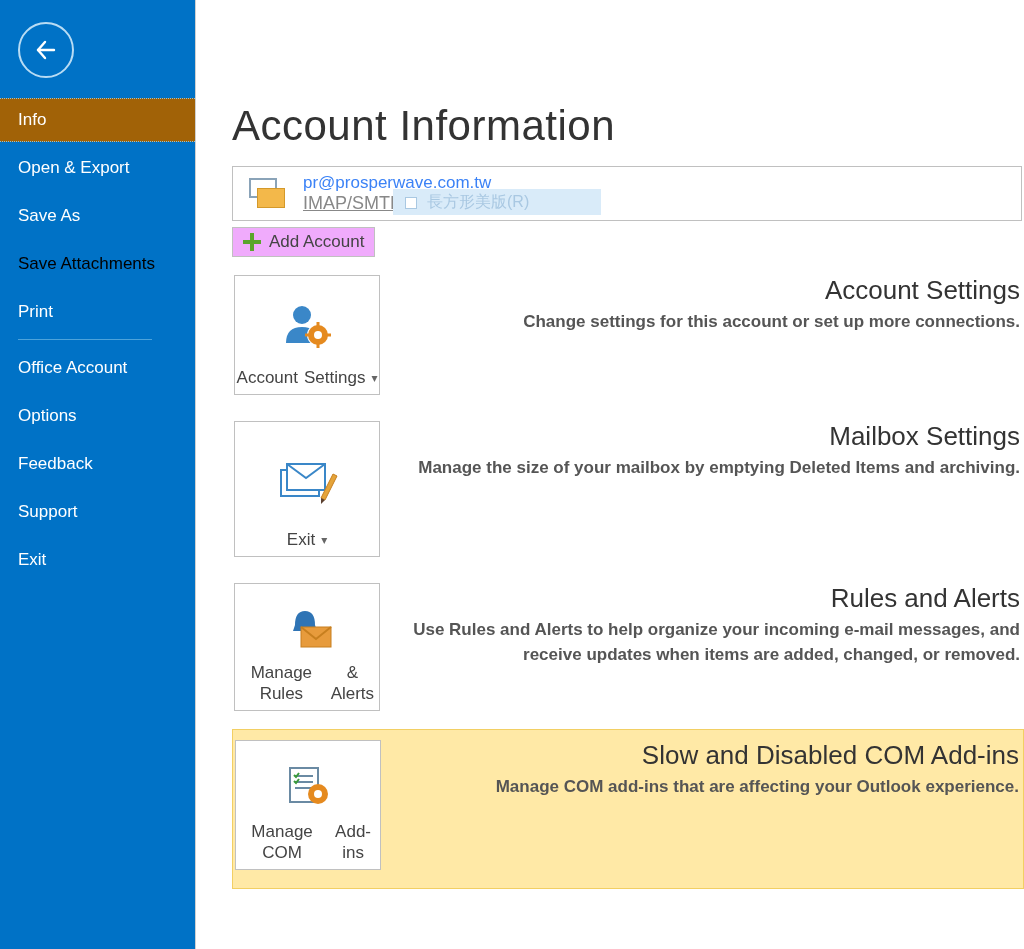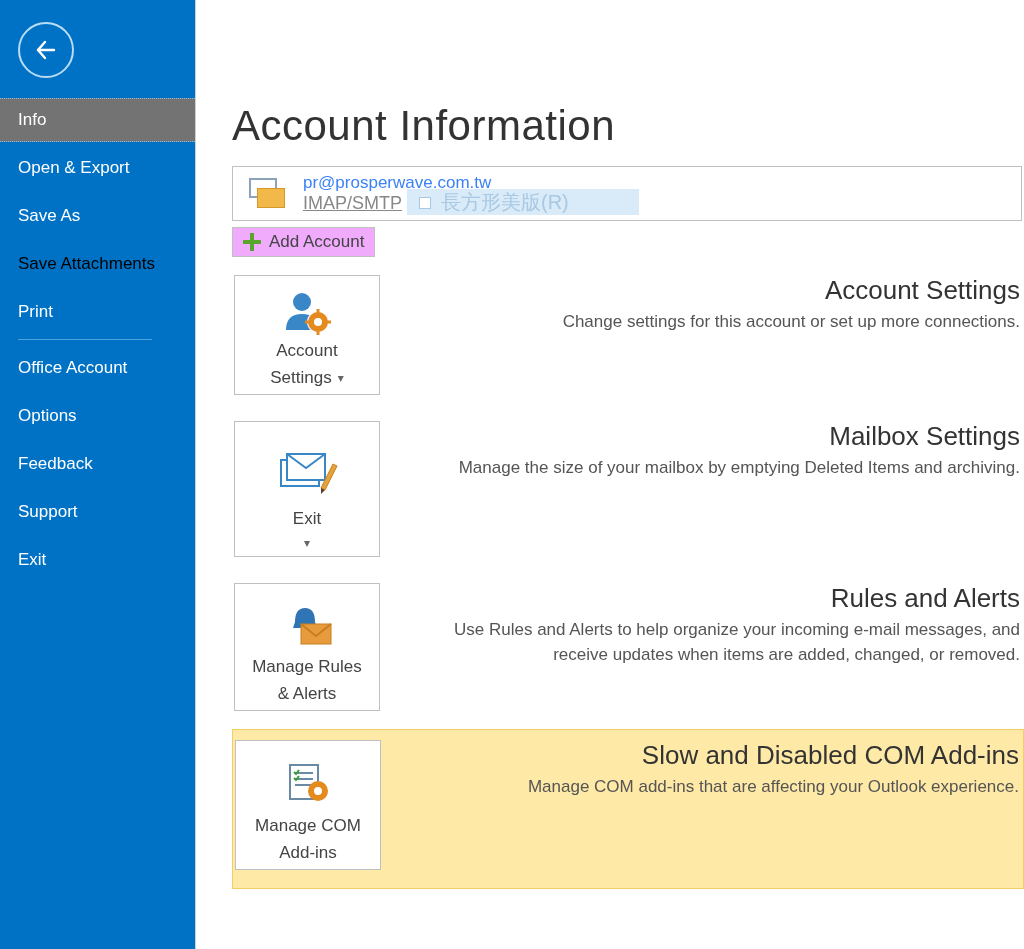--- a/index.html
+++ b/index.html
@@ -41,21 +41,21 @@
   .nav-item {
     display: block;
     padding: 11px 18px;
     font-size: 17px;
     color: #fff;
     cursor: pointer;
     border-top: 1px solid transparent;
     border-bottom: 1px solid transparent;
   }
   .nav-item.selected {
-    background: #737373;
+    background: #a16207;
     border-top: 1px dotted #7fc3ec;
     border-bottom: 1px dotted #7fc3ec;
   }
   .nav-item.disabled {
     color: #000000;
     cursor: default;
   }
   .nav-divider {
     border: none;
     border-top: 1px solid #4da3db;
@@ -106,27 +106,27 @@
     background: #f3b84a; border: 1px solid #d4992a;
   }
   .account-lines .email {
     font-size: 17px; color: #3b82f6;
   }
   .account-lines .proto {
     font-size: 18px; color: #888; text-decoration: underline;
   }
   .hint-overlay {
     position: absolute;
-    left: 174px; top: 22px;
-    width: 232px; height: 26px;
+    left: 160px; top: 22px;
+    width: 208px; height: 26px;
     background: #d9ebf9;
     display: flex; align-items: center;
     padding-left: 34px;
     color: #a9c8e2;
-    font-size: 20px;
+    font-size: 16px;
   }
   .hint-overlay::before{
     content:"";
     position:absolute; left:12px; top:8px;
     width:10px; height:10px; border:1px solid #a9c8e2; background:#fff;
   }
 
   .add-account {
     display: inline-flex;
     align-items: center;
@@ -172,31 +172,31 @@
     justify-content: flex-end;
     padding: 8px 4px 6px 4px;
     cursor: pointer;
     margin-left: 2px;
   }
   .tile .icon {
     flex:1; display:flex; align-items:center; justify-content:center;
   }
   .tile .label {
     font-size: 17px; color: #444; text-align:center; line-height:1.2;
-    display:flex; align-items:center; gap:6px; flex-direction:column;
+    display:flex; align-items:center; gap:6px; 
   }
   .tile .label .label-line { display:flex; align-items:center; gap:6px;}
   .tile .chev { font-size:12px; color:#666; }
 
   .section-text { flex:1; padding-right:4px;text-align:right; }
   .section-title {
     font-size: 26px; font-weight: 400; color: #333; margin-bottom: 4px;
   }
   .section-desc {
-    font-size: 17px; color: #555; line-height: 1.45;
+    font-size: 17px; color: #555; line-height: 1.45; font-weight: bold;
   }
 
   
   .tile svg { display:block; }
 </style>
 </head>
 <body>
 
 <div class="sidebar">
   <div class="back-btn">

